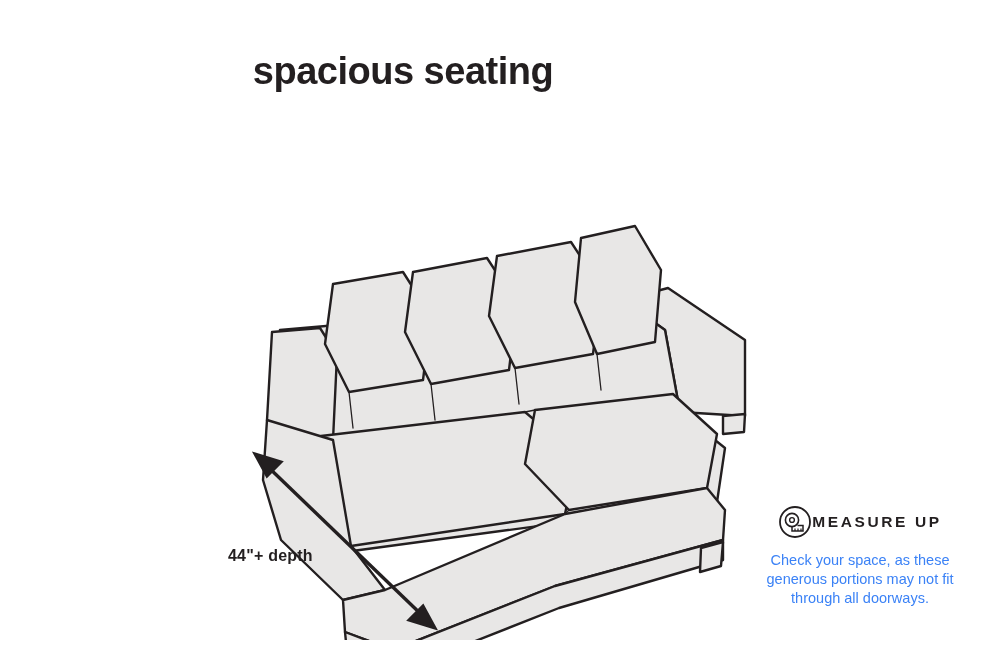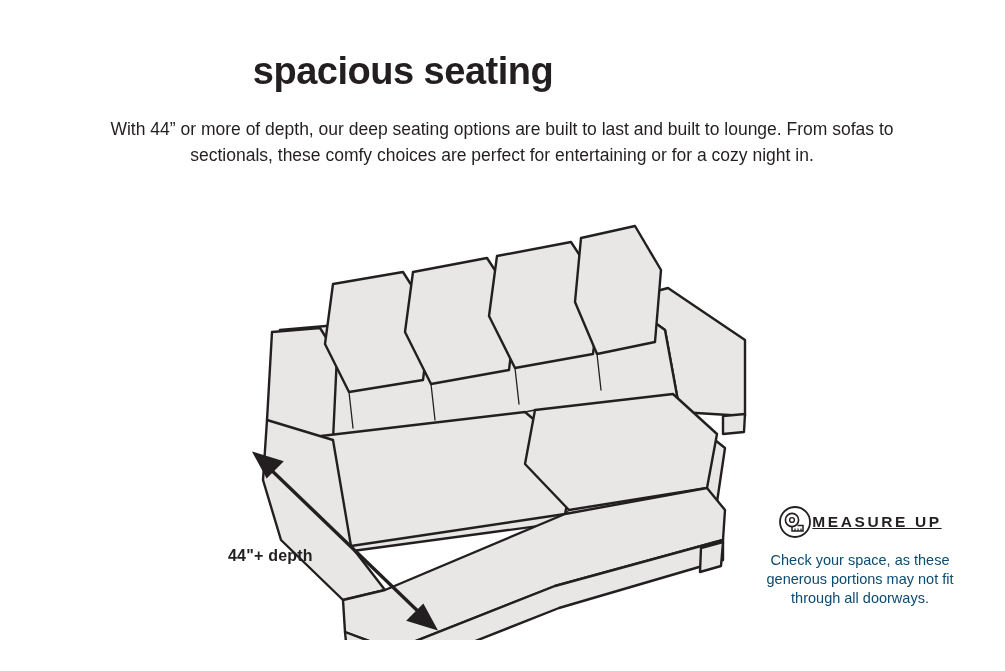--- a/index.html
+++ b/index.html
@@ -63,43 +63,41 @@
     top: 505px;
     width: 240px;
     text-align: center;
   }
   .measure-head {
     display: flex;
     align-items: center;
     justify-content: center;
     gap: 0;
     margin-bottom: 12px;
-    text-decoration: underline;
   }
   .measure-title {
     font-size: 15.5px;
     font-weight: bold;
     letter-spacing: 2.6px;
     color: #231f20;
   }
   .measure-body {
     font-size: 14.5px;
     line-height: 19px;
-    color: #0c4a6e;
+    color: #3b82f6;
   }
   svg { display: block; }
 </style>
 </head>
 <body>
 
 <div class="page">
 
   <div class="headline">spacious seating</div>
 
-  <div class="subcopy">With 44” or more of depth, our deep seating options are built to last and built to lounge. From sofas to sectionals, these comfy choices are perfect for entertaining or for a cozy night in.</div>
 
   <div class="art">
     <svg width="560" height="460" viewBox="0 0 560 460" fill="none" xmlns="http://www.w3.org/2000/svg">
       <g stroke="#231f20" stroke-width="2.4" stroke-linejoin="round" stroke-linecap="round" fill="#e8e7e6">
 
         <path d="M398 120 L443 108 L520 160 L520 236 L455 232 L440 150 Z"></path>
 
         <path d="M55 150 L398 120 L440 150 L455 232 L95 268 Z"></path>
 
         <path d="M47 152 L95 148 L112 175 L108 260 L60 268 L42 240 Z"></path>

